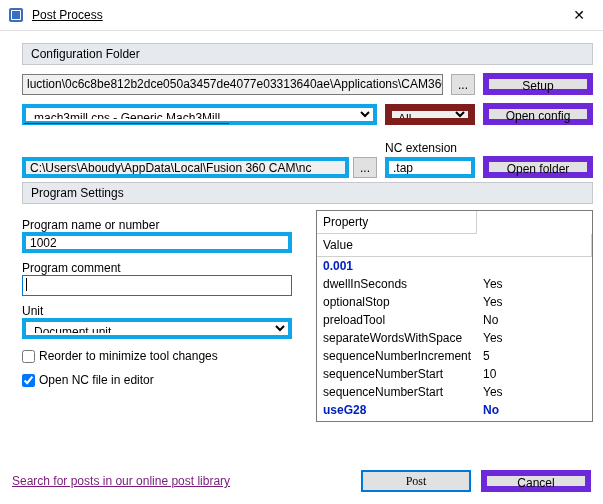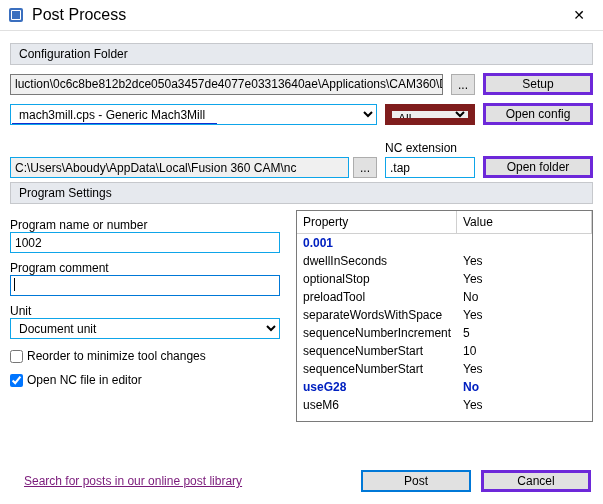--- a/index.html
+++ b/index.html
@@ -17,102 +17,102 @@
   }
   .titlebar {
     height: 30px; display: flex; align-items: center;
     padding: 0 4px 0 8px;
     border-bottom: 1px solid #e0e0e0;
   }
   .app-icon {
     width: 16px; height: 16px; margin-right: 8px;
     display:inline-block;
   }
-  .title { flex: 1; font-size: 16px; }
+  .title { flex: 1; font-size: 12px; text-decoration: underline; }
   .close-x {
     width: 40px; text-align: center; font-size: 14px;
     line-height: 30px; cursor: default;
   }
   .body {
-    padding: 6px 10px 10px 10px;
+    padding: 6px 10px 10px 22px;
     position: relative;
     flex:1;
   }
   .section-header {
     background: #e6e9ee;
     border: 1px solid #c6c8cc;
     padding: 3px 8px;
     font-size: 12px;
     margin-top: 6px;
   }
   .row { display: flex; align-items: center; gap: 8px; margin-top: 8px; }
   .lbl { font-size: 12px; margin-top:8px; }
   input[type=text], select.big, .readonly {
-    border: 1px solid #0ea5e9;
+    border: 4px solid #0ea5e9;
     background: #fff;
     font-family: inherit; font-size: 12px;
     padding: 2px 4px;
     box-sizing: border-box;
     height: 21px;
   }
   .btn {
-    border: 3px solid #6d28d9;
+    border: 6px solid #6d28d9;
     background: #e1e1e1;
     height: 22px;
     font-family: inherit; font-size: 12px;
     padding: 0 10px;
     cursor: default;
   }
   .btn.big { width: 110px; }
   .dots {
     width: 24px; height: 21px; border:1px solid #adadad;
     background: #e1e1e1; font-size:12px; text-align:center;
     line-height: 18px;
   }
   .path {
     flex: 1; background: #f0f0f0; border:1px solid #7a7a7a;
     height:21px; padding:2px 4px; font-size:12px;
     white-space: nowrap; overflow:hidden;
     box-sizing:border-box;
   }
-  .two-col { display:flex; gap:16px; align-items:flex-start; }
+  .two-col { display:flex; gap:24px; align-items:flex-start; }
   .left-col { width: 270px; }
   .right-col { flex:1; }
   .checkbox-row { display:flex; align-items:center; gap:4px; margin-top:10px; font-size:12px; }
   input[type=checkbox]{ width:13px; height:13px; margin:0; }
   .prop-table {
     border:1px solid #7a7a7a;
     background:#fff;
     height:210px;
     position:relative;
     display:flex;
   }
   .prop-scroll {
     flex:1; overflow-y:scroll; overflow-x:hidden;
   }
   .prop-head, .prop-row {
     display:flex; font-size:12px;
     border-bottom: 0px solid #eee;
   }
-  .prop-head { position:sticky; top:0; background:#fff; }
+  .prop-head { position:sticky; top:0; background:#fff;flex-direction:column; }
   .prop-cell-p { width: 160px; padding:2px 6px; box-sizing:border-box; }
   .prop-cell-v { flex:1; padding:2px 6px; box-sizing:border-box; }
   .prop-head .prop-cell-p, .prop-head .prop-cell-v {
     background:#fff; border:1px solid #d0d0d0; border-top:none; border-left:none;
     padding:4px 6px;
   }
   .highlight { color:#0020c0; font-weight:600; }
   .footer {
     display:flex; justify-content:flex-end; gap:10px;
     position:absolute; bottom:12px; right:12px;
   }
-  .footer .btn.primary { border:2px solid #0078d7; }
+  .footer .btn.primary { border:2px solid #0078d7;font-family:Liberation Serif, serif; }
   .link {
     color:#7a1a7a; text-decoration:underline; font-size:12px;
-    position:absolute; bottom:16px; left:12px;margin-left:12px;
+    position:absolute; bottom:16px; left:12px;
   }
   .underline-annot {
     border-bottom:1.5px solid #1030a0;
     display:inline-block;
   }
   select.small {
     border:7px solid #7f1d1d; height:21px; font-size:12px;
     font-family:inherit; padding:0 2px; box-sizing:border-box;
   }
 </style>

